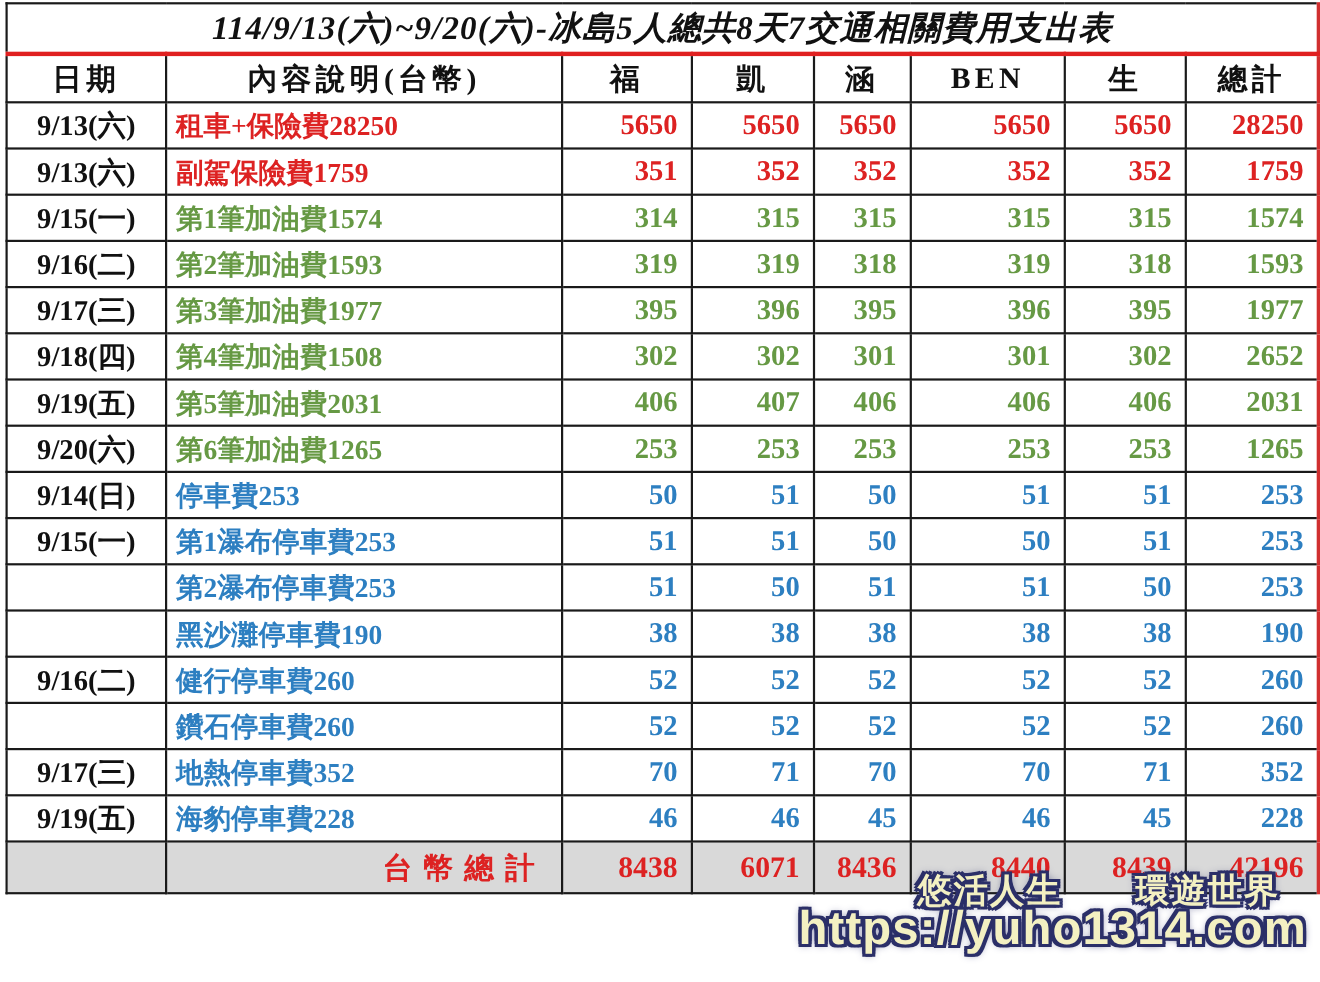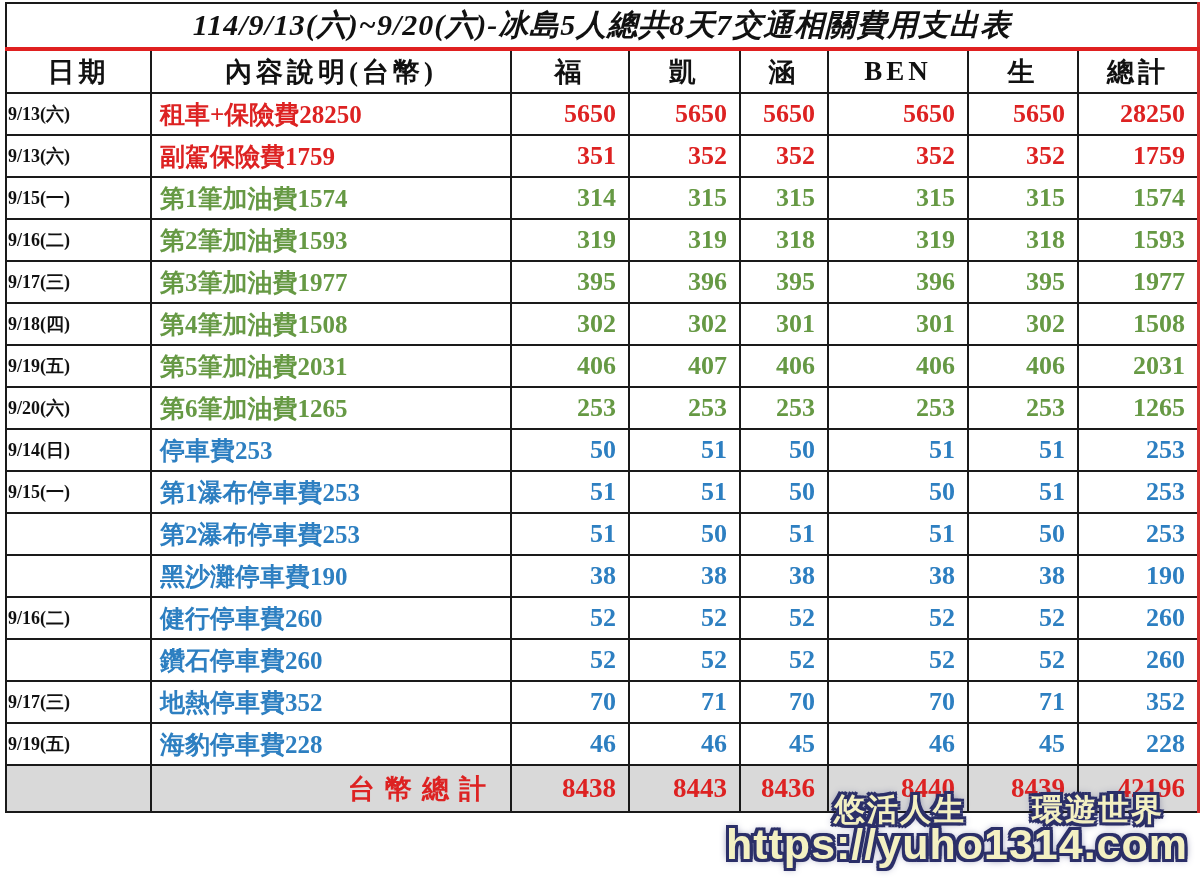--- a/index.html
+++ b/index.html
@@ -43,23 +43,23 @@
   }
   .header-row th{
     height:44px;
     text-align:center;
     font-size:27px;
     color:var(--ink);
     letter-spacing:4px;
   }
   .data-row td{height:42px;font-size:26px;}
   .data-row .date{
-    text-align:left;
+    text-align:center;
     color:var(--ink);
-    font-size:18px;
+    font-size:26px;
     margin-left:36px;
   }
   .data-row .desc{
     text-align:left;
     padding-left:8px;
     font-size:25px;
   }
   .num{
     text-align:right;
     padding-right:12px;
@@ -180,21 +180,21 @@
         <td class="num">1977</td>
       </tr>
         <tr class="data-row c-green">
         <td class="date">9/18(四)</td>
         <td class="desc">第4筆加油費1508</td>
         <td class="num">302</td>
         <td class="num">302</td>
         <td class="num">301</td>
         <td class="num">301</td>
         <td class="num">302</td>
-        <td class="num">1508</td>
+        <td class="num">2652</td>
       </tr>
         <tr class="data-row c-green">
         <td class="date">9/19(五)</td>
         <td class="desc">第5筆加油費2031</td>
         <td class="num">406</td>
         <td class="num">407</td>
         <td class="num">406</td>
         <td class="num">406</td>
         <td class="num">406</td>
         <td class="num">2031</td>
@@ -286,21 +286,21 @@
         <td class="num">46</td>
         <td class="num">45</td>
         <td class="num">46</td>
         <td class="num">45</td>
         <td class="num">228</td>
       </tr>
         <tr class="total-row">
         <td></td>
         <td class="total-label">台幣總計</td>
         <td class="num">8438</td>
-        <td class="num">8443</td>
+        <td class="num">6071</td>
         <td class="num">8436</td>
         <td class="num">8440</td>
         <td class="num">8439</td>
         <td class="num">42196</td>
       </tr>
     </tbody>
   </table>
 </div>
 
 <div class="watermark wm1">悠活人生　　環遊世界</div>

